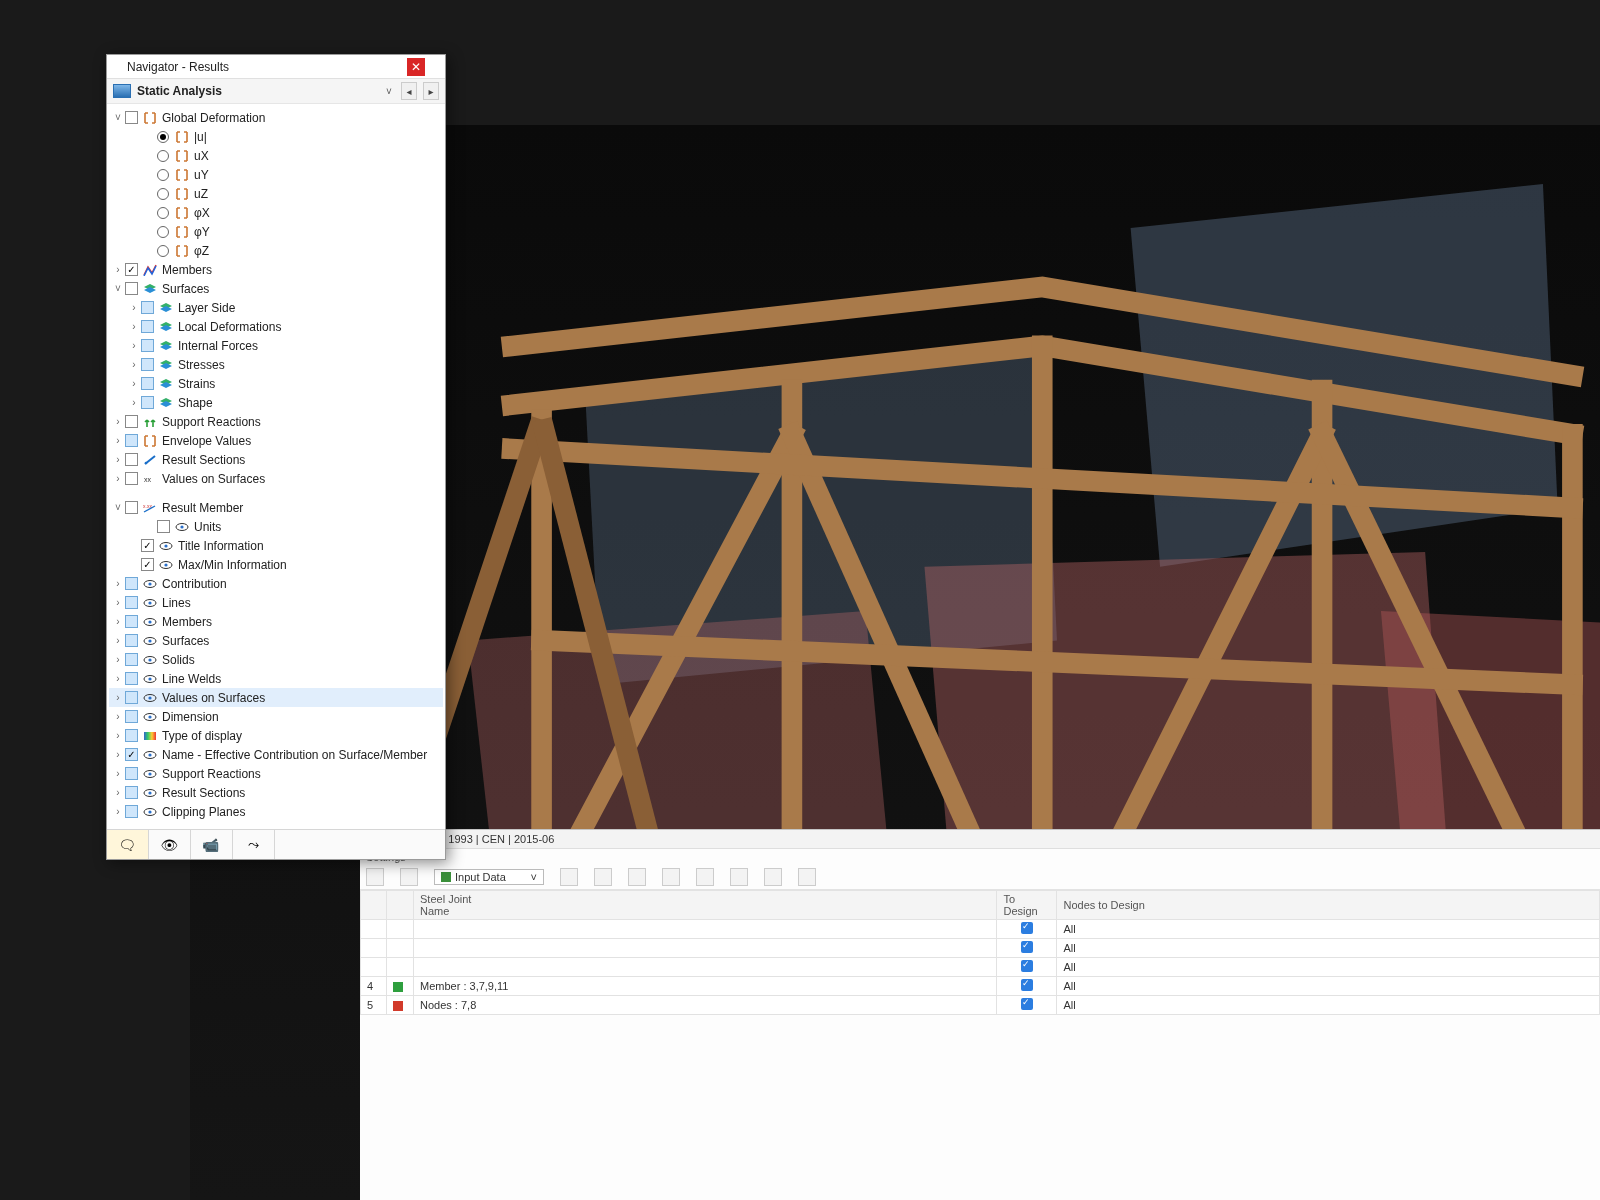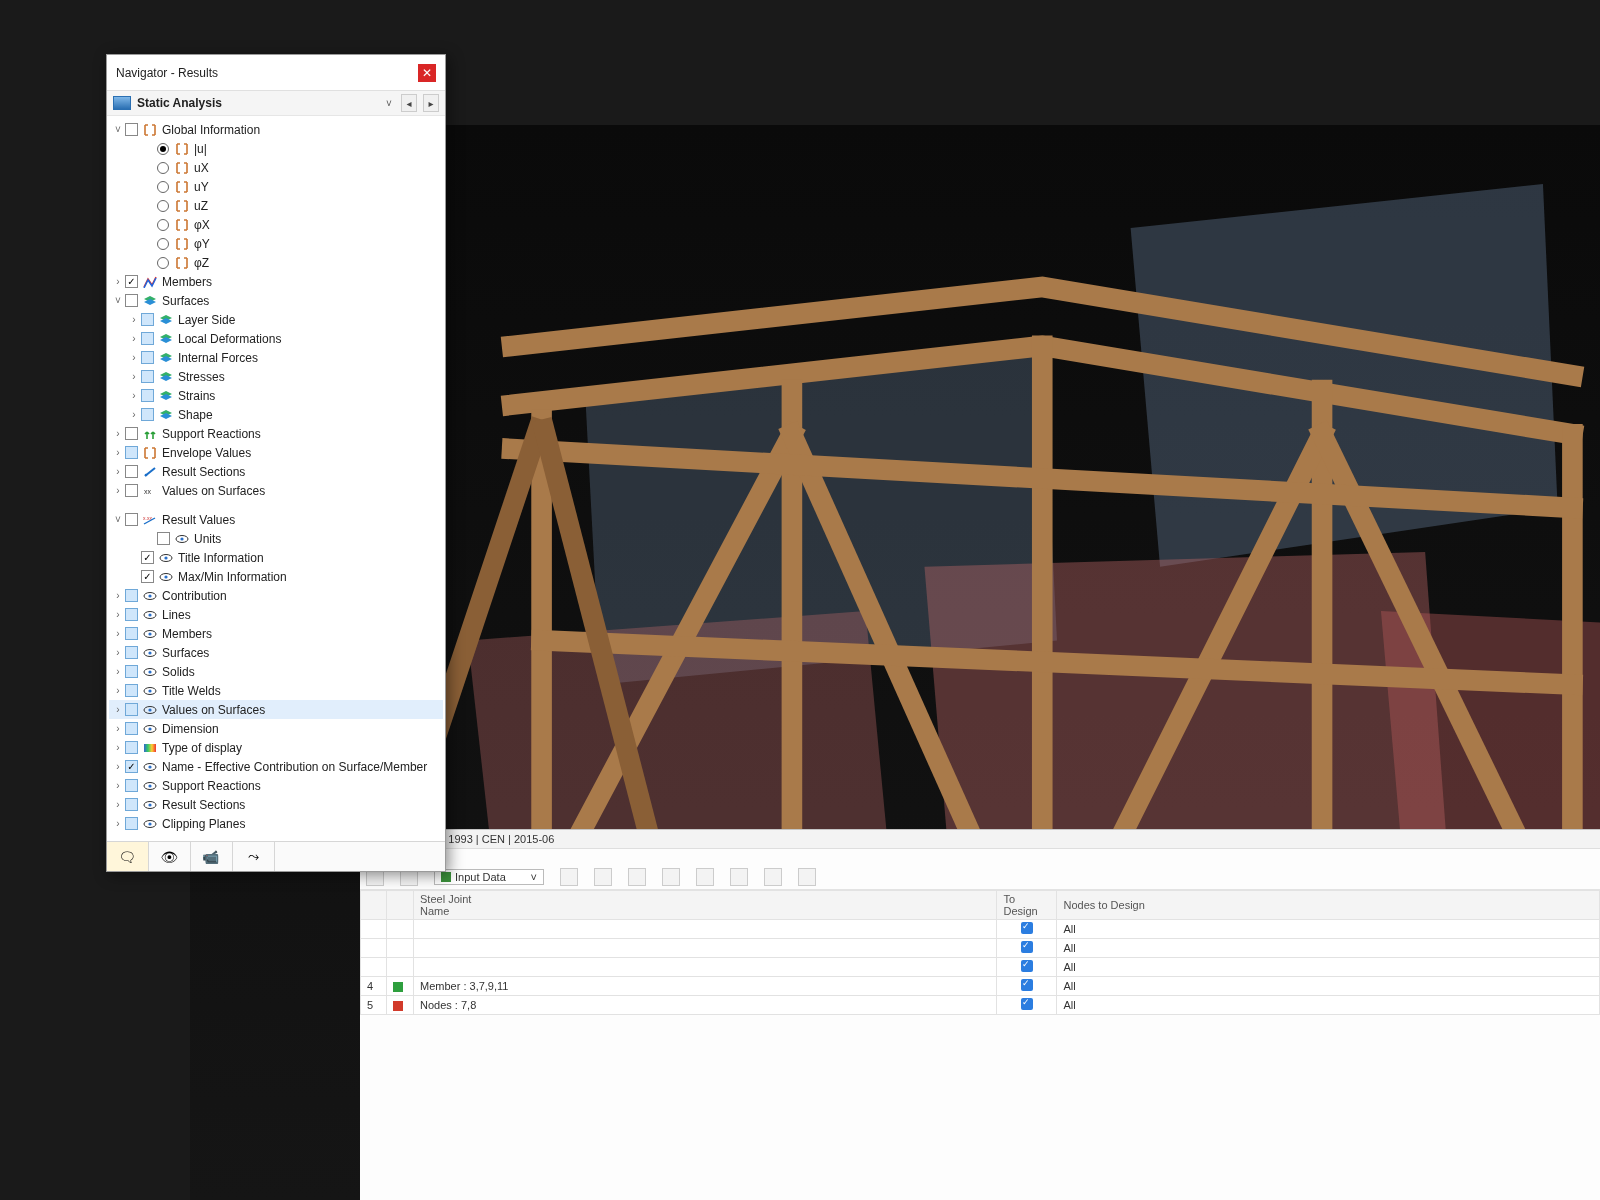--- a/index.html
+++ b/index.html
@@ -29,22 +29,22 @@
 }
 
 
 .nav-panel {
   position: absolute; left: 106px; top: 54px; width: 340px;
   background: #fff; border: 1px solid #9a9a9a;
   box-shadow: 3px 3px 14px rgba(0,0,0,.45);
   display: flex; flex-direction: column;
 }
 .nav-title {
-  background: #fff; padding: 4px 9px; display: flex; align-items: center;
-  border-bottom: 1px solid #e0e0e0; height: 36px;
+  background: #fff; padding: 4px 20px; display: flex; align-items: center;
+  border-bottom: 1px solid #e0e0e0; height: 24px;
   font-size: 12px; color: #222;
 }
 .nav-title .spacer { flex: 1; }
 .close-btn { width: 18px; height: 18px; background: #d92626; color: #fff;
   display: flex; align-items: center; justify-content: center; font-size: 12px; cursor: pointer; }
 
 .analysis-row {
   display: flex; align-items: center; padding: 3px 6px; gap: 6px;
   border-bottom: 1px solid #e6e6e6; background: #f5f5f5;
 }
@@ -243,21 +243,21 @@
   <div class="tree" id="tree">
       <div class="row ">
         <span class="indent" style="width:0px"></span>
         <span class="expander">˅</span>
         <span class="cb  "></span>
         <span class="ic">
           <svg viewBox="0 0 14 12">
             <path d="M2 1v10M12 1v10M2 1h3M2 11h3M12 1h-3M12 11h-3" stroke="#c73" stroke-width="1.6" fill="none"></path>
           </svg>
         </span>
-        <span class="lbl">Global Information</span>
+        <span class="lbl">Global Deformation</span>
       </div>
       <div class="row ">
         <span class="indent" style="width:32px"></span>
         <span class="expander"></span>
         <span class="radio on"></span>
         <span class="ic">
           <svg viewBox="0 0 14 12">
             <path d="M2 1v10M12 1v10M2 1h3M2 11h3M12 1h-3M12 11h-3" stroke="#c73" stroke-width="1.6" fill="none"></path>
           </svg>
         </span>
@@ -475,21 +475,21 @@
       <div class="row ">
         <span class="indent" style="width:0px"></span>
         <span class="expander">˅</span>
         <span class="cb  "></span>
         <span class="ic">
           <svg viewBox="0 0 14 12">
             <text x="0" y="6" font-size="5" fill="#c33">x.xx</text>
             <path d="M1 10 L12 4" stroke="#1a6fc9" stroke-width="1.4"></path>
           </svg>
         </span>
-        <span class="lbl">Result Values</span>
+        <span class="lbl">Result Member</span>
       </div>
       <div class="row ">
         <span class="indent" style="width:32px"></span>
         <span class="expander"></span>
         <span class="cb  "></span>
         <span class="ic">
           <svg viewBox="0 0 14 12">
             <ellipse cx="7" cy="6" rx="6" ry="3.5" fill="none" stroke="#333" stroke-width="1"></ellipse>
             <circle cx="7" cy="6" r="1.6" fill="#2a6fc9"></circle>
           </svg>
@@ -583,21 +583,21 @@
       <div class="row ">
         <span class="indent" style="width:0px"></span>
         <span class="expander">›</span>
         <span class="cb blue "></span>
         <span class="ic">
           <svg viewBox="0 0 14 12">
             <ellipse cx="7" cy="6" rx="6" ry="3.5" fill="none" stroke="#333" stroke-width="1"></ellipse>
             <circle cx="7" cy="6" r="1.6" fill="#2a6fc9"></circle>
           </svg>
         </span>
-        <span class="lbl">Title Welds</span>
+        <span class="lbl">Line Welds</span>
       </div>
       <div class="row sel">
         <span class="indent" style="width:0px"></span>
         <span class="expander">›</span>
         <span class="cb blue "></span>
         <span class="ic">
           <svg viewBox="0 0 14 12">
             <ellipse cx="7" cy="6" rx="6" ry="3.5" fill="none" stroke="#333" stroke-width="1"></ellipse>
             <circle cx="7" cy="6" r="1.6" fill="#2a6fc9"></circle>
           </svg>

